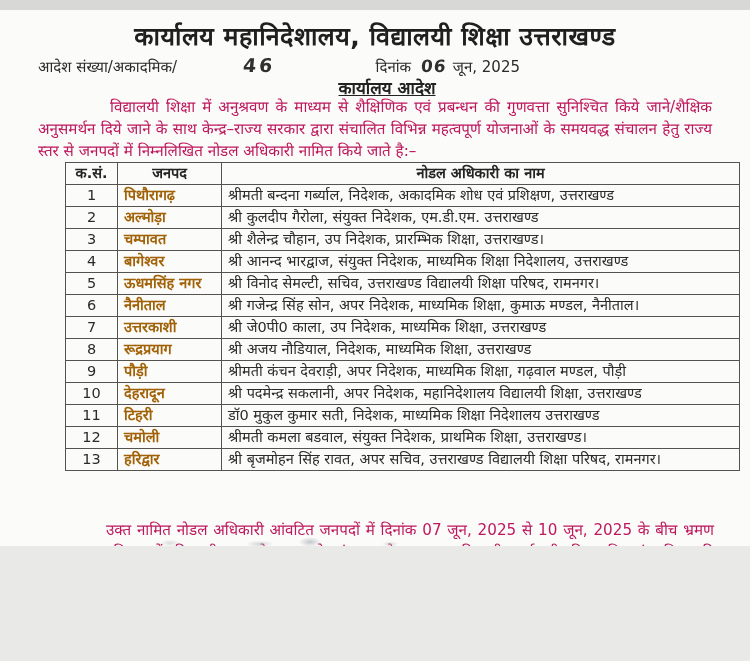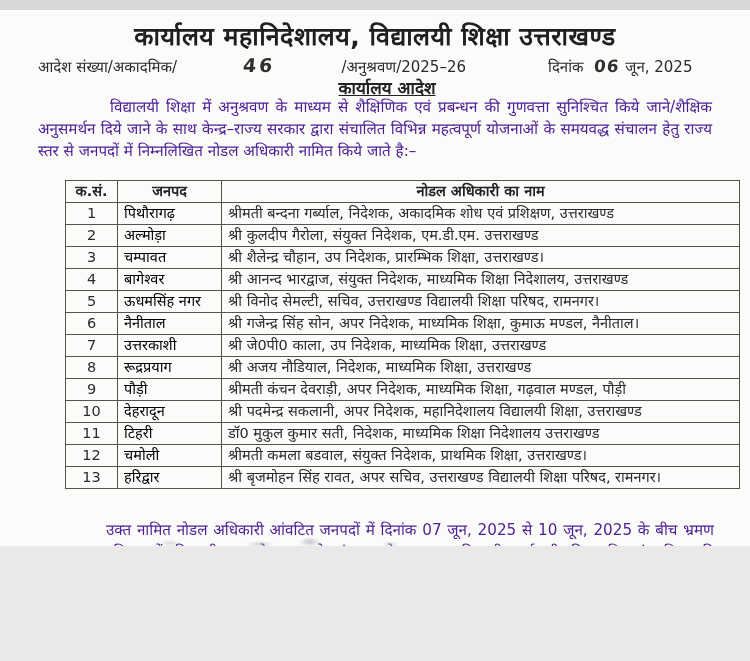--- a/index.html
+++ b/index.html
@@ -25,39 +25,39 @@
   }
   .handwritten.small { font-size:17px; margin:0 6px 0 10px; letter-spacing:1px; }
   .date-part { margin-left:34px; display:inline-flex; align-items:baseline; }
 
   .subheading {
     position:absolute; top:76px; left:0; width:100%; text-align:center;
     font-size:17px; font-weight:bold; text-decoration:underline; color:#222; margin:0;padding-left:12px;
   }
 
   .para {
-    font-size:15.2px; line-height:22px; text-align:justify; color:#4c1d95; margin:0;
+    font-size:15.2px; line-height:22px; text-align:justify; color:#be185d; margin:0;
   }
   .intro-para { position:absolute; top:96px; left:38px; right:38px; text-indent:72px; }
   .closing-para { position:absolute; top:486px; left:38px; right:36px; text-indent:68px;margin-top:33px; }
 
   table.officer-table {
-    position:absolute; top:180px; left:65px; width:675px;
+    position:absolute; top:162px; left:65px; width:675px;
     border-collapse:collapse; table-layout:fixed; font-size:14.5px; color:#2b2b2b;
     background:#fbfbf9;
   }
   .officer-table th, .officer-table td {
     border:1px solid #555350; padding:0 6px; height:21px;
     overflow:hidden; white-space:nowrap; line-height:1.15;
   }
   .officer-table th { font-weight:bold; text-align:center; color:#242424; }
   .col-sno { width:52px; }
   .col-district { width:104px; }
   .td-sno { text-align:center; }
-  .td-district { font-weight:normal; color:#000000; }
+  .td-district { font-weight:bold; color:#a16207; }
 
   .signature-block {
     position:absolute; top:560px; right:32px; width:320px; text-align:center;
   }
   .signature-svg { display:block; margin:0 auto -2px auto; }
   .sig-name { font-size:17px; font-weight:bold; color:#222; line-height:20px; }
   .sig-designation { font-size:20px; color:#2b2b2b; line-height:20px; }
   .sig-org { font-size:16px; color:#2b2b2b; line-height:20px; }
 
   .faint-marks {
@@ -74,21 +74,20 @@
 
 <div class="page">
 
   <div class="top-strip"></div>
 
   <h1 class="doc-title">कार्यालय महानिदेशालय, विद्यालयी शिक्षा उत्तराखण्ड</h1>
 
   <div class="order-line">
     <span>आदेश संख्या/अकादमिक/</span>
     <span class="handwritten">46</span>
-    <span>/अनुश्रवण/2025–26</span>
     <span class="date-part">
       <span>दिनांक</span>
       <span class="handwritten small">06</span>
       <span>जून, 2025</span>
     </span>
   </div>
 
   <h2 class="subheading">कार्यालय आदेश</h2>
 
   <p class="para intro-para">विद्यालयी शिक्षा में अनुश्रवण के माध्यम से शैक्षिणिक एवं प्रबन्धन की गुणवत्ता सुनिश्चित किये जाने/शैक्षिक अनुसमर्थन दिये जाने के साथ केन्द्र–राज्य सरकार द्वारा संचालित विभिन्न महत्वपूर्ण योजनाओं के समयवद्ध संचालन हेतु राज्य स्तर से जनपदों में निम्नलिखित नोडल अधिकारी नामित किये जाते है:–</p>

